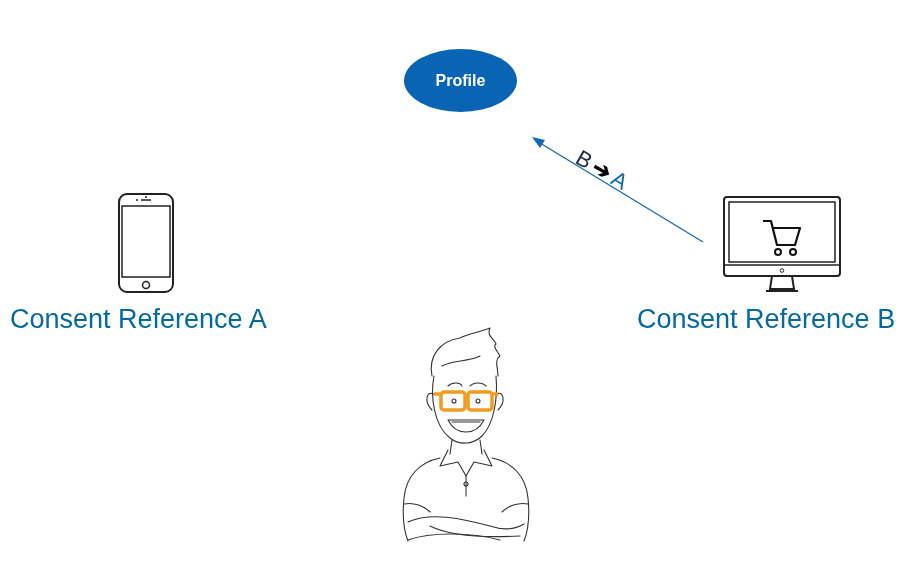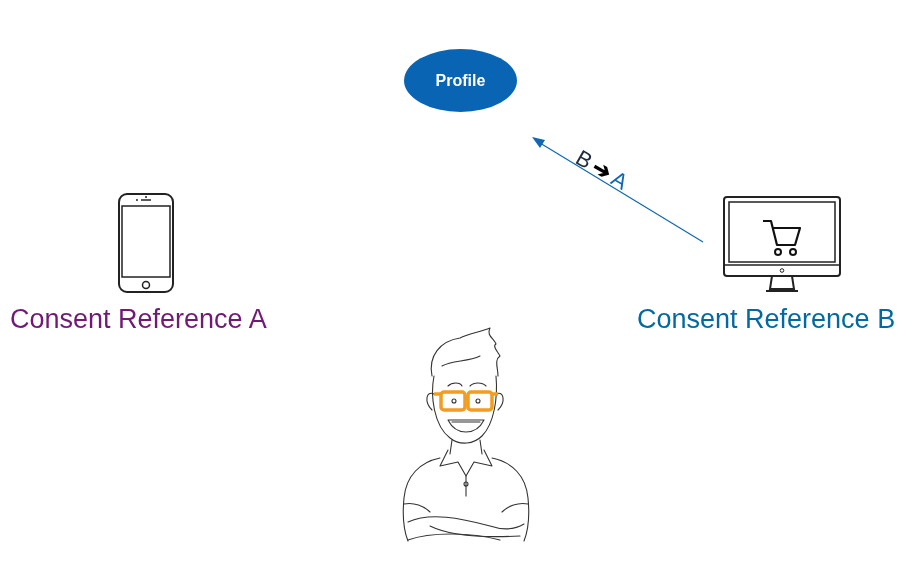--- a/index.html
+++ b/index.html
@@ -1,20 +1,20 @@
 <!DOCTYPE html>
 <html><head>
 <meta charset="utf-8">
 <style>
   html, body { margin:0; padding:0; background:#ffffff; }
   body { width:918px; height:575px; position:relative; overflow:hidden; font-family:"Liberation Sans", sans-serif; }
   .abs { position:absolute; }
   #profile { left:404px; top:49px; width:113px; height:63px; border-radius:50%; background:#0965b3; display:flex; align-items:center; justify-content:center; color:#fff; font-size:16px; font-weight:bold;text-align:center; }
   .label { font-size:27px; white-space:nowrap; }
-  #label-a { left:10px; top:304px; color:#701a75; }
+  #label-a { left:10px; top:304px; color:#0369a1; }
   #label-b { left:637px; top:304px; color:#0369a1; }
   #edge-label { left:584px; top:145px; font-size:22px; transform:rotate(30deg); transform-origin:left top; white-space:nowrap; }
   #edge-label .b { color:#1f2d3d; }
   #edge-label .arr { color:#000; font-weight:bold; margin:0 4px; }
   #edge-label .a { color:#0f68b4; }
 </style>
 </head>
 <body>
 
 <div id="profile" class="abs">

